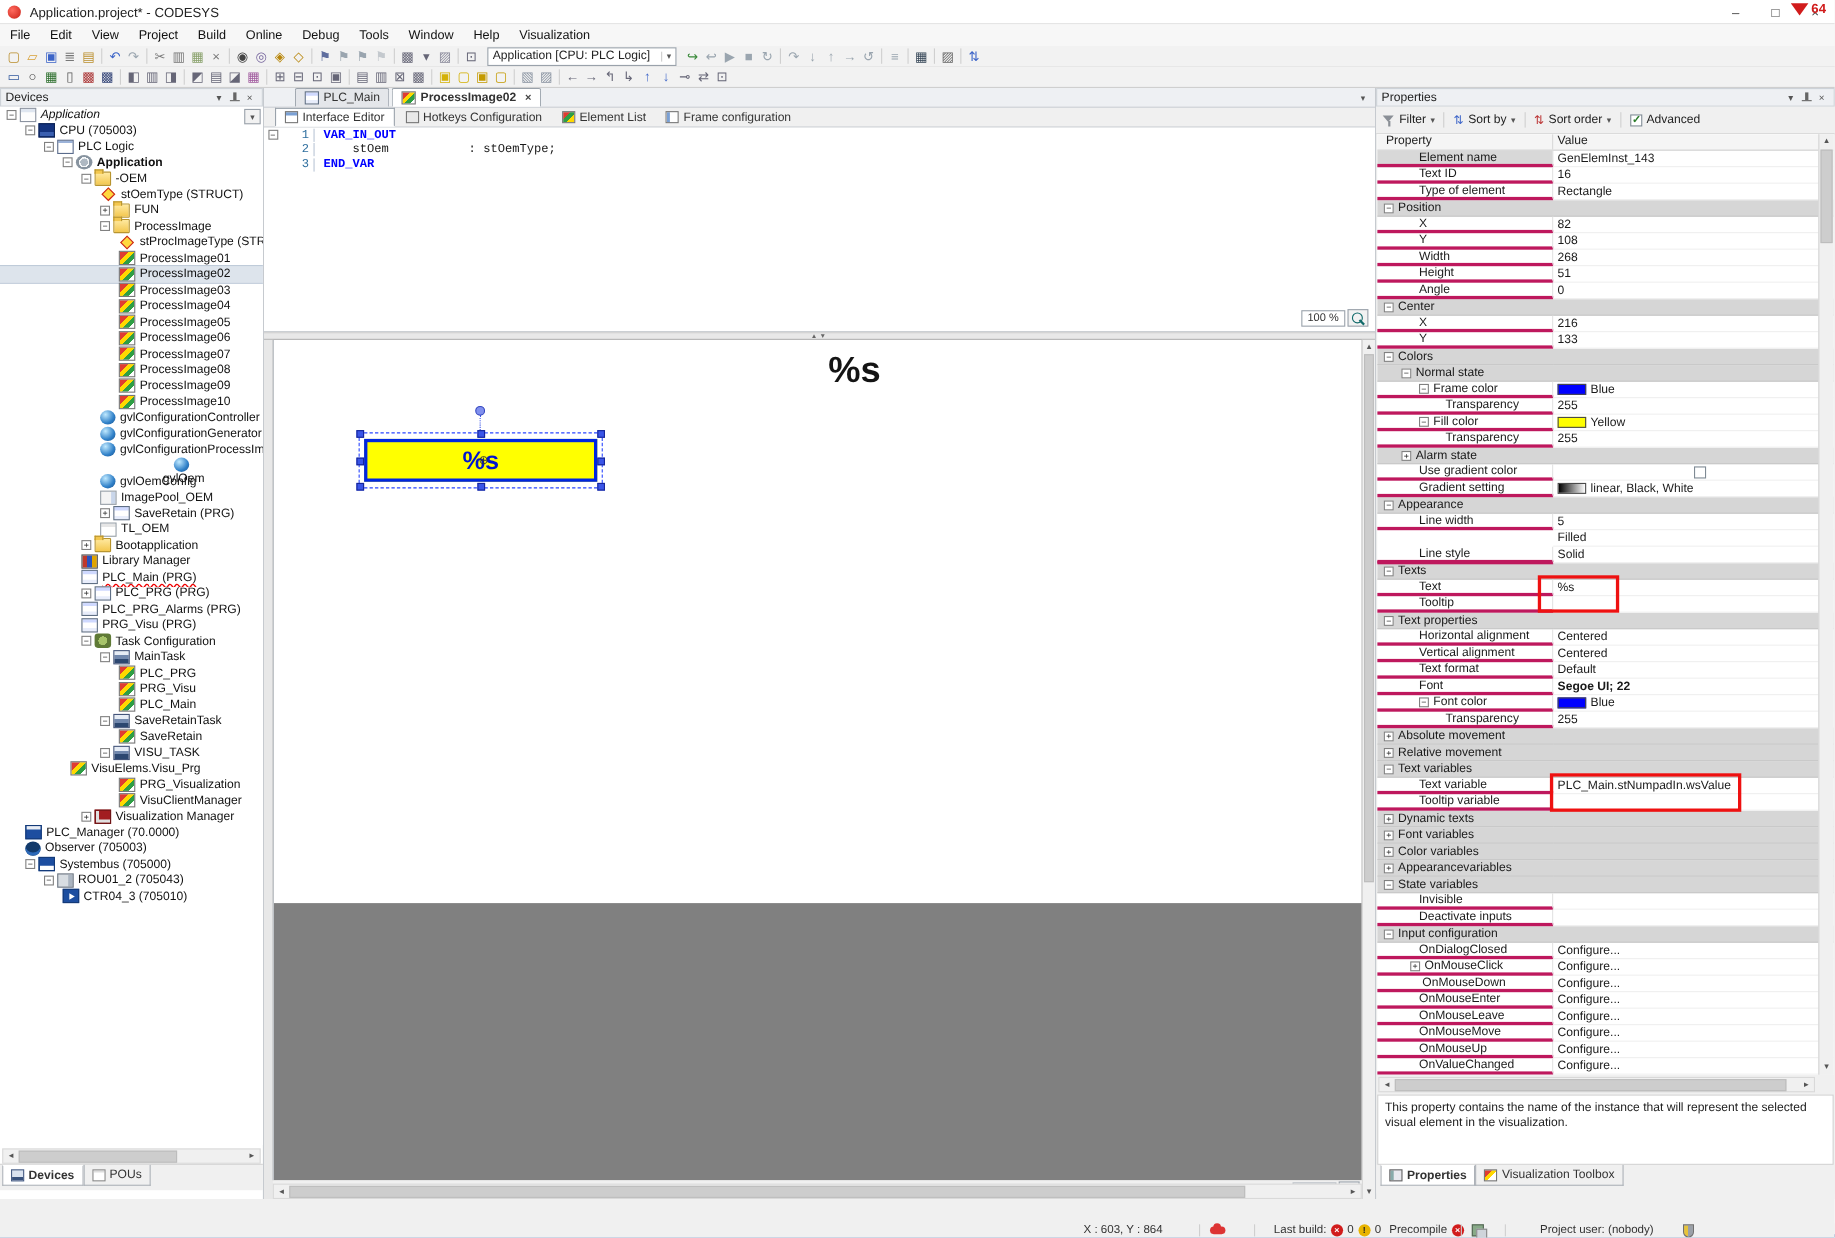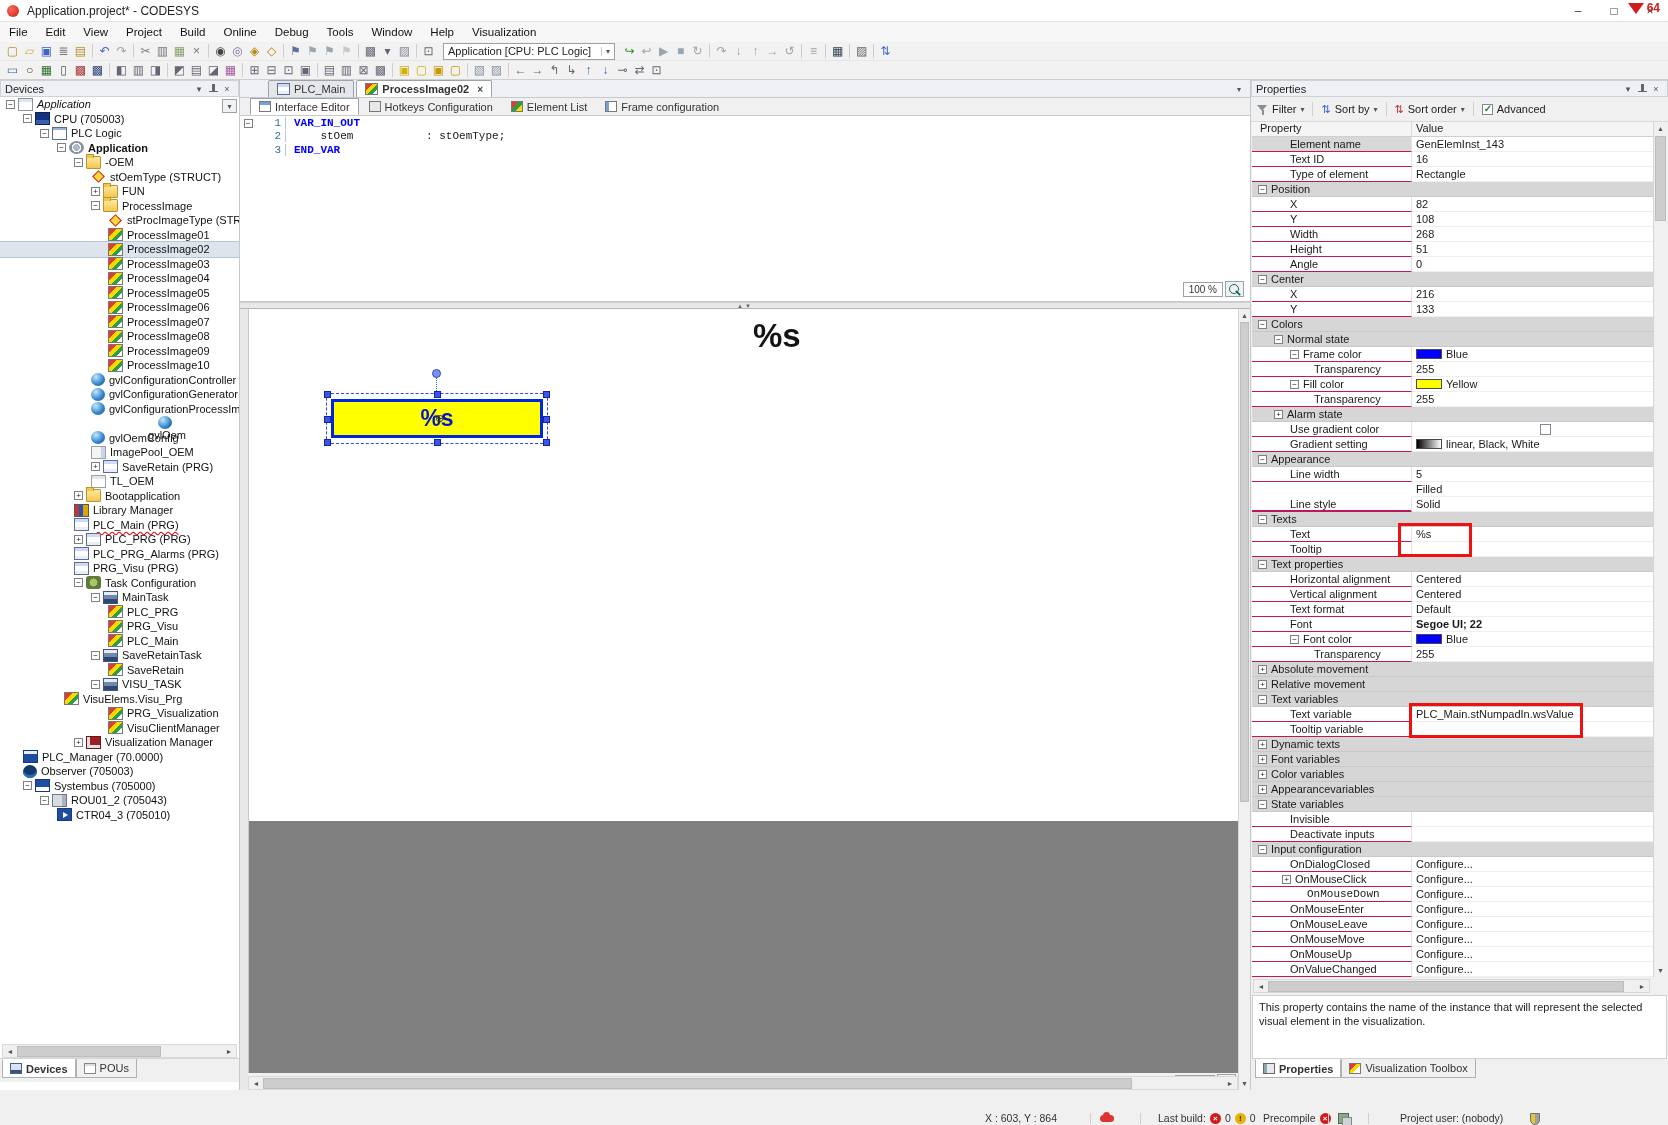--- a/index.html
+++ b/index.html
@@ -148,21 +148,21 @@
   .ptb-sep { width:1px; height:14px; background:#cfcfcf; margin:0 4px; }
   .ptb-ic { font-size:11px; }
   .cbx { width:11px; height:11px; border:1px solid #7f8a94; background:#fff; position:relative; }
   .cbx.checked::after { content:"✓"; position:absolute; left:1px; top:-2px; color:#2c7d2c; font-size:10px; font-weight:bold; }
 
   #props-grid { position:absolute; left:1px; top:42px; right:1px; height:855px; background:#fff; overflow:hidden; }
   #props-colhead { display:flex; height:15px; background:#f5f5f5; border-bottom:1px solid #d0d0d0; font-size:11px; color:#222; }
   #props-colhead .pc1 { width:160px; padding-left:8px; border-right:1px solid #d9d9d9; }
   #props-colhead .pc2 { flex:1; padding-left:4px; }
   .prow { display:flex; height:15px; font-size:11px; }
-  .prow .pname { width:160px; display:flex; align-items:center; border-right:1px solid #e3e3e3; border-bottom:1px solid #be185d; white-space:nowrap; overflow:hidden; }
+  .prow .pname { width:160px; display:flex; align-items:center; border-right:1px solid #e3e3e3; border-bottom:3px solid #be185d; white-space:nowrap; overflow:hidden; }
   .prow .pval { flex:1; display:flex; align-items:center; padding-left:4px; border-bottom:1px solid #efefef; white-space:nowrap; overflow:hidden; gap:4px; }
   .prow.group { background:#d6d6d6; }
   .prow.group .pname, .prow.group .pval { border-bottom:1px solid #c8c8c8; border-right:none; }
   .prow.sel .pname { background:#d8d8d8; }
   .pexp { width:9px; height:9px; flex:none; border:1px solid #808080; background:#fff; font:8px/7px "Liberation Sans",sans-serif; text-align:center; color:#222; margin-right:4px; }
   .csw { width:26px; height:10px; border:1px solid #4a4a4a; flex:none; }
   .grsw { width:26px; height:10px; border:1px solid #4a4a4a; flex:none; background:linear-gradient(90deg,#000,#fff); }
   .valtext.boldv { font-weight:bold; }
   .cbv { width:11px; height:11px; border:1px solid #7f8a94; background:#fff; margin-left:124px; }
   #props-vscroll { position:absolute; right:1px; top:42px; width:14px; height:855px; background:#f0f0f0; border-left:1px solid #d5d5d5; }
@@ -1083,21 +1083,21 @@
             <div class="prow">
               <div class="pname" style="padding-left: 30px;">
                 <span class="pexp">+</span>
                 <span>OnMouseClick</span>
               </div>
               <div class="pval">
                 <span class="valtext">Configure...</span>
               </div>
             </div>
             <div class="prow">
-              <div class="pname" style="padding-left: 55px; font-family: Liberation Mono, monospace;">
+              <div class="pname" style="padding-left: 41px;">
                 <span>OnMouseDown</span>
               </div>
               <div class="pval">
                 <span class="valtext">Configure...</span>
               </div>
             </div>
             <div class="prow">
               <div class="pname" style="padding-left: 38px;">
                 <span>OnMouseEnter</span>
               </div>

